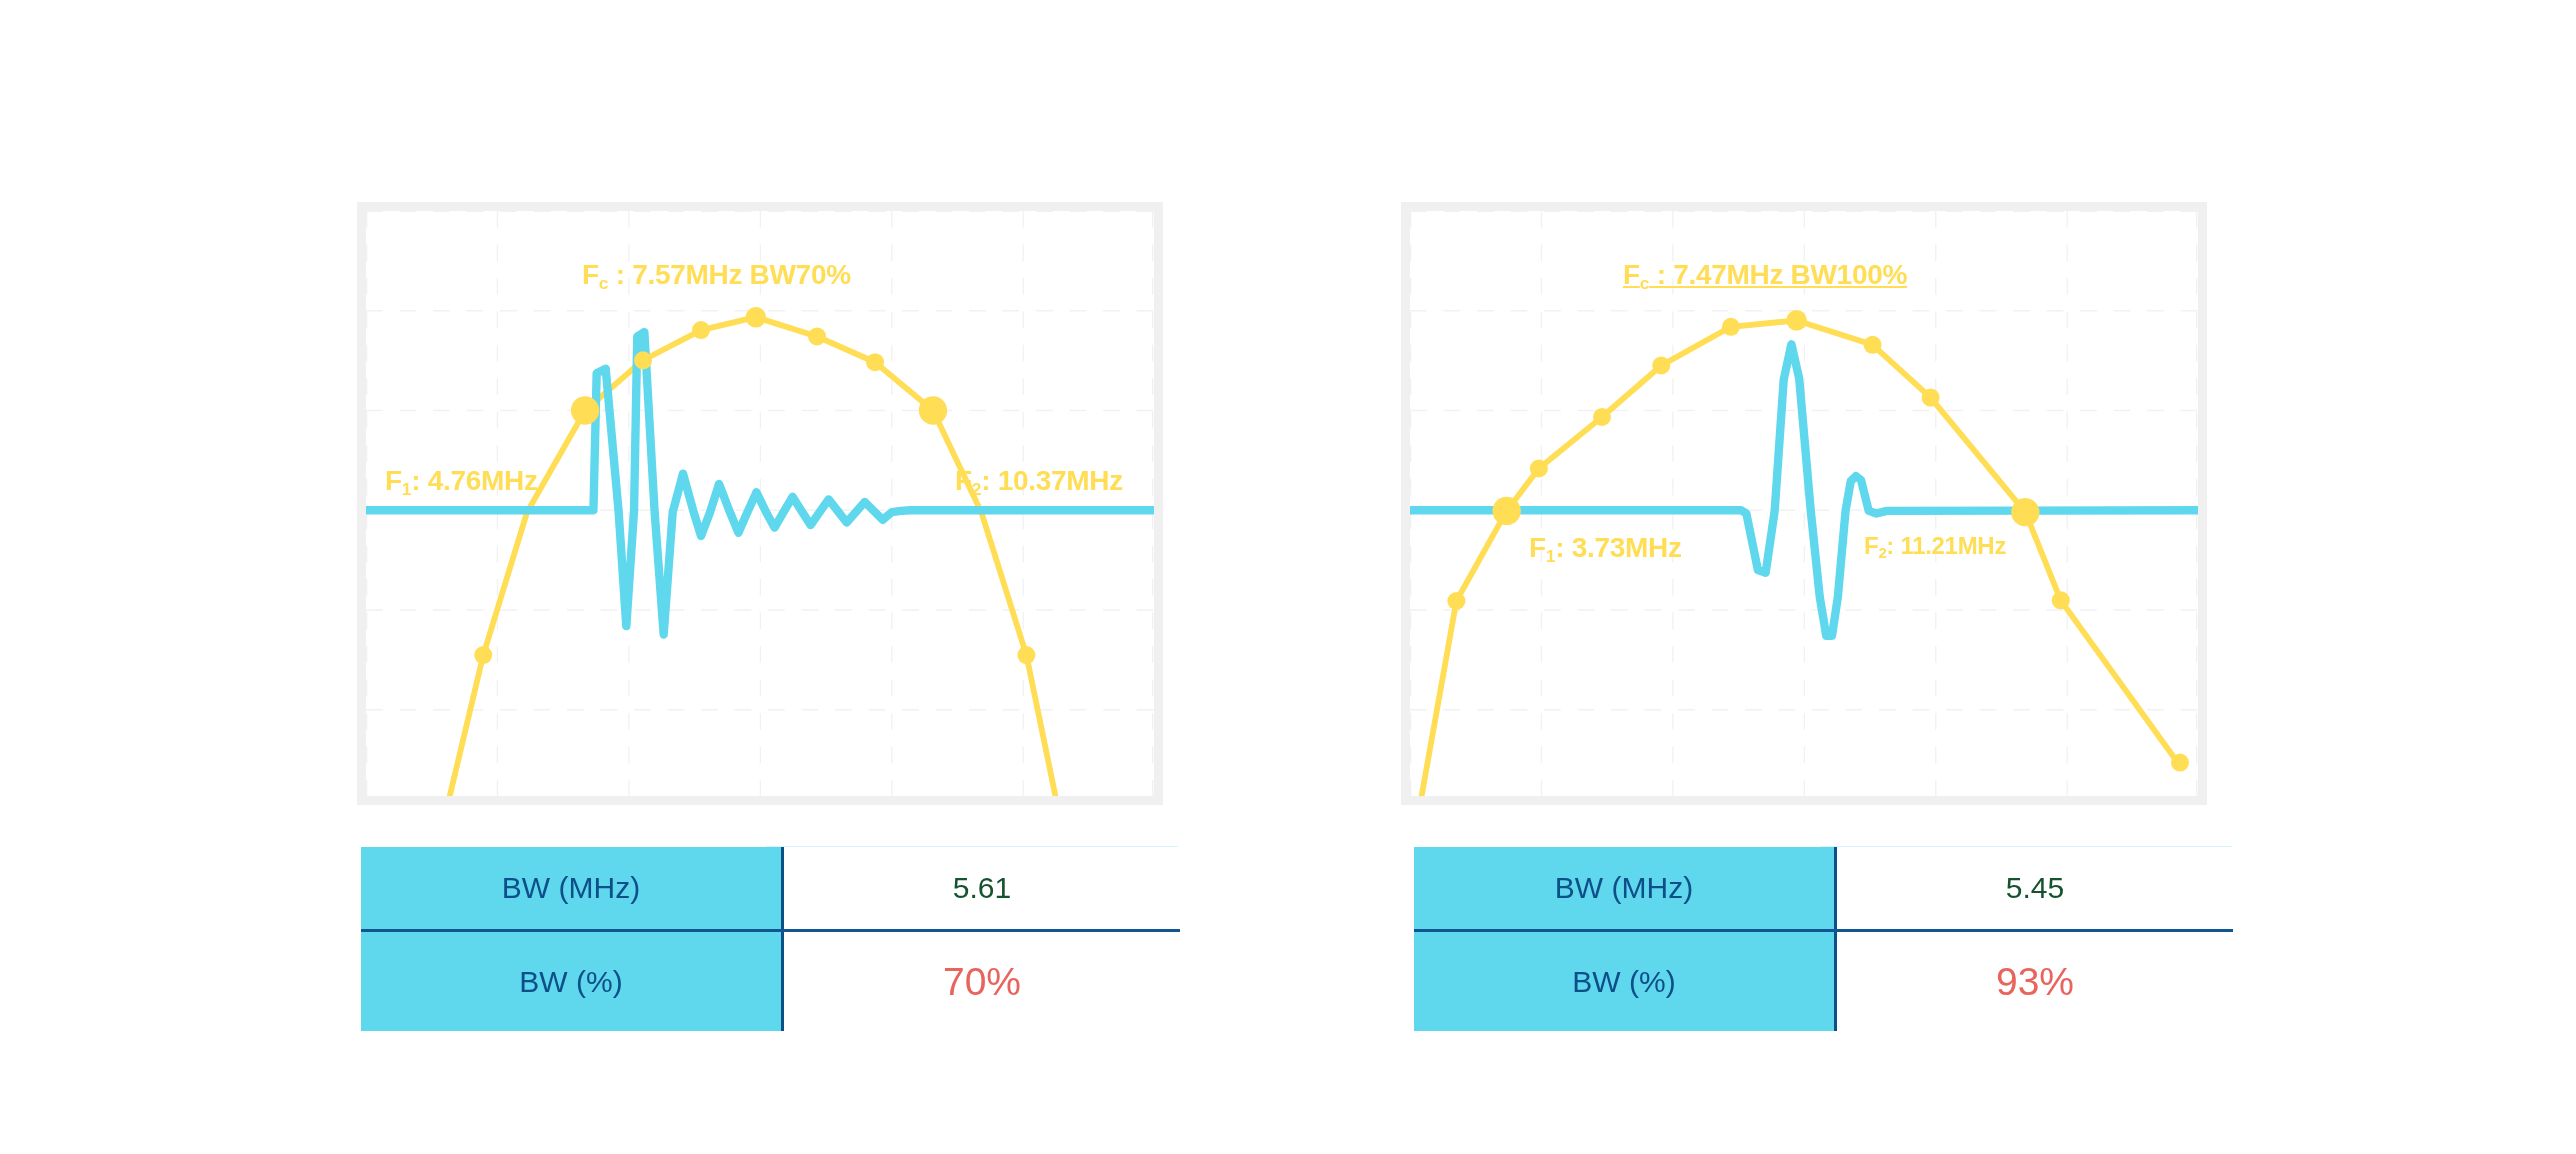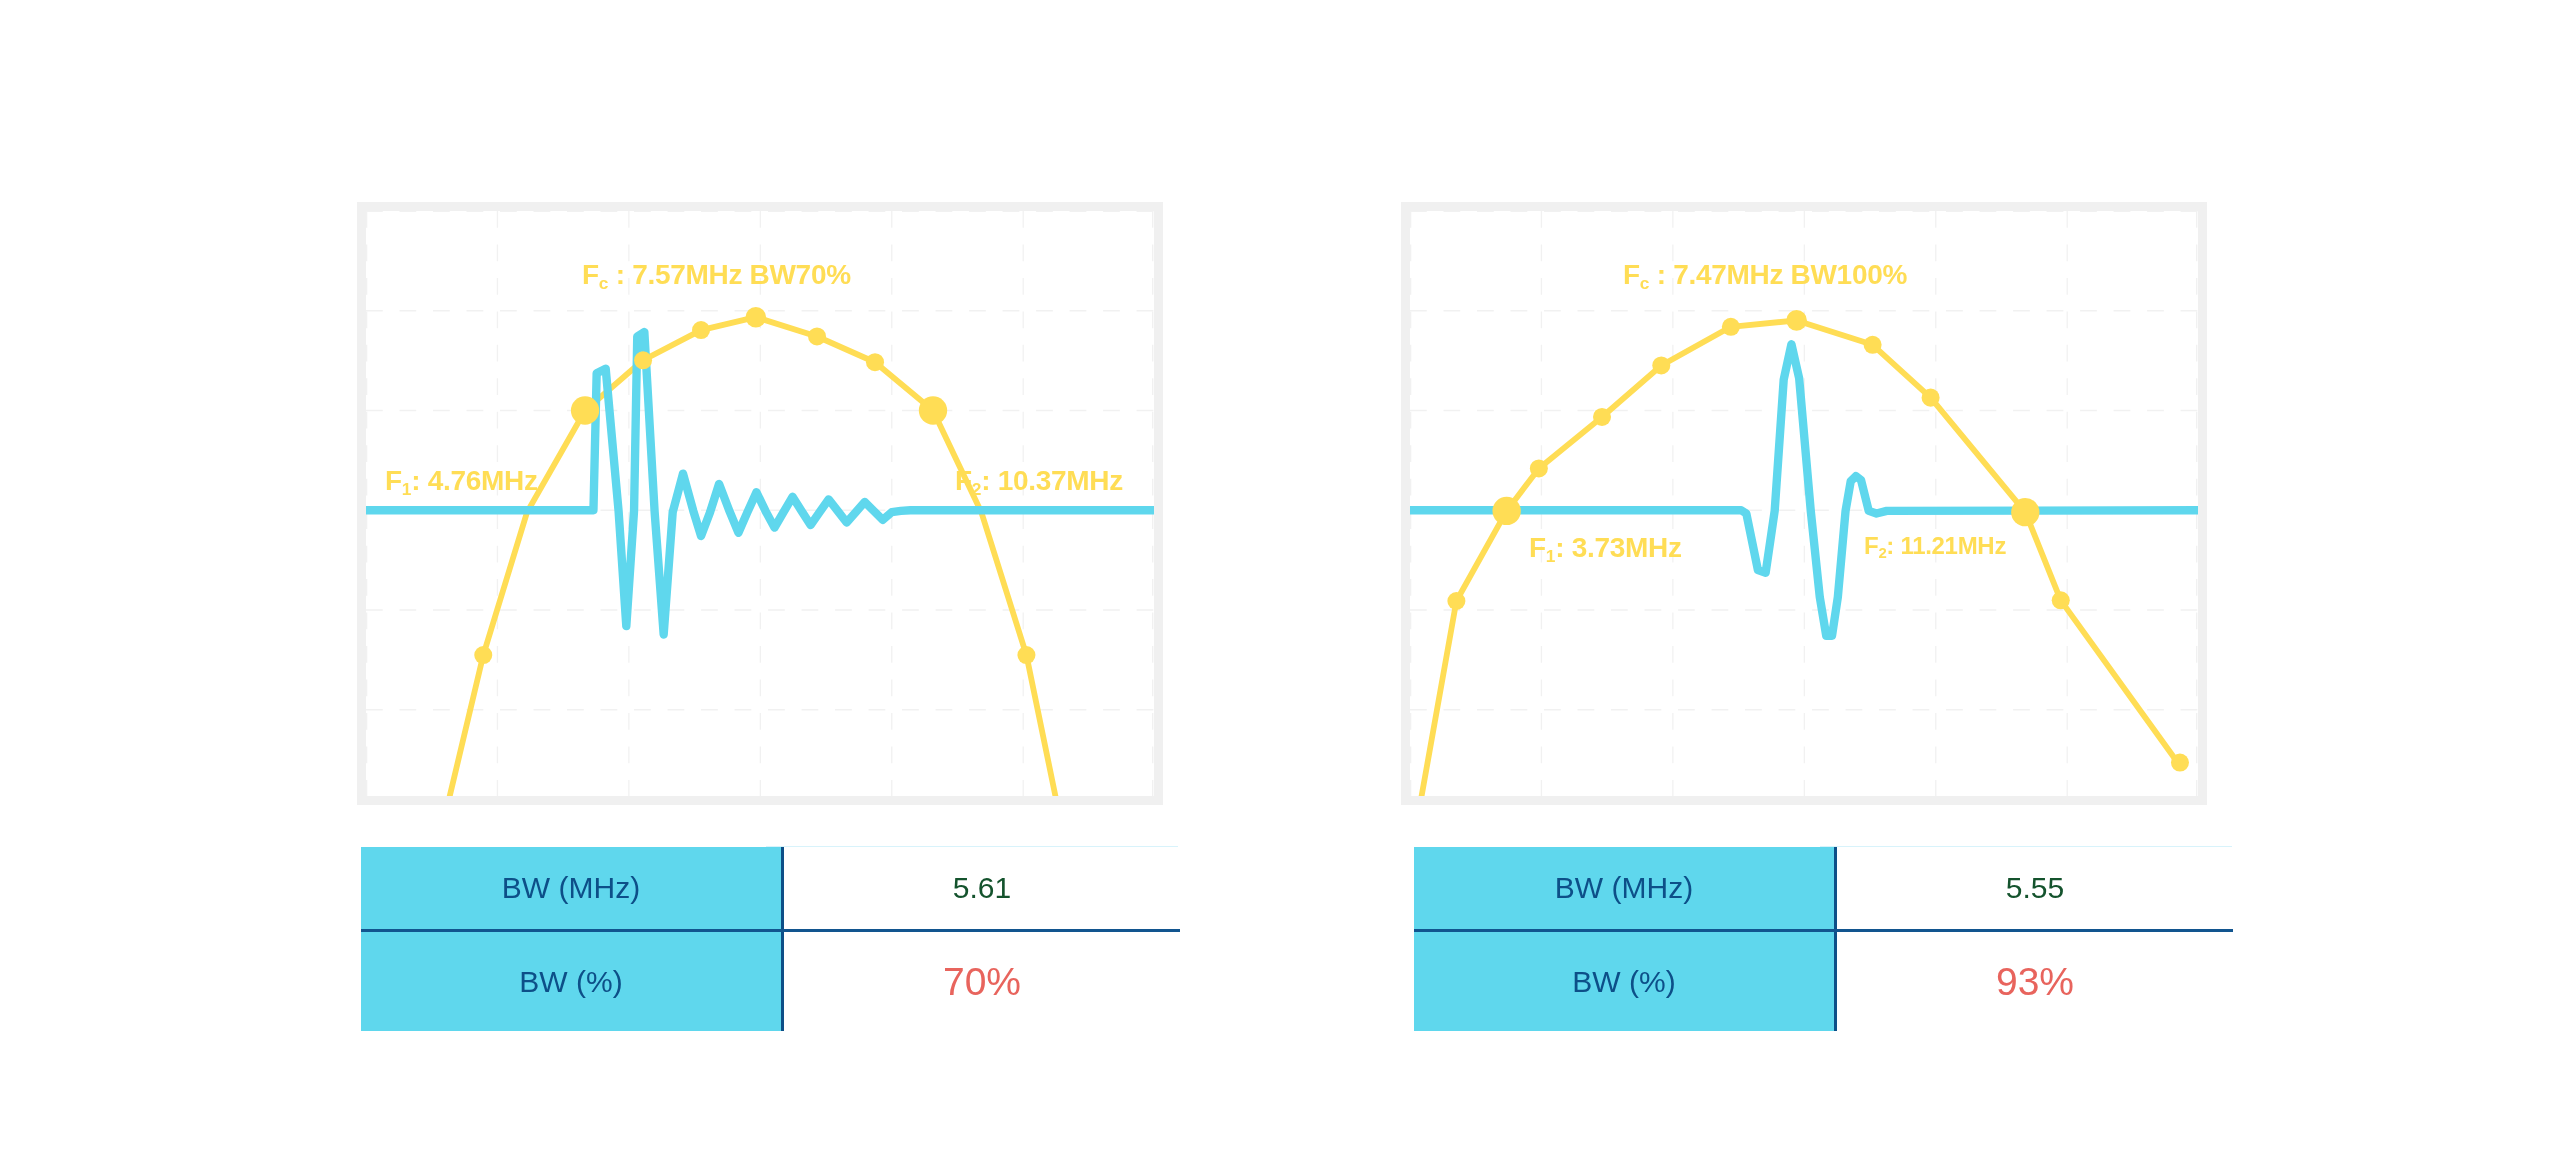--- a/index.html
+++ b/index.html
@@ -211,21 +211,21 @@
           <circle cx="498" cy="180" r="14"></circle>
           <circle cx="600" cy="170" r="16"></circle>
           <circle cx="718" cy="208" r="14"></circle>
           <circle cx="808" cy="290" r="14"></circle>
           <circle cx="955" cy="468" r="22"></circle>
           <circle cx="1010" cy="605" r="14"></circle>
           <circle cx="1195" cy="857" r="14"></circle>
         </g>
       </svg>
 
-      <div class="clabel" style="left:213px;top:48px;font-size:28px;">
+      <div class="clabel" style="left:213px;top:48px;font-size:28px;text-decoration:underline;">
         <span>F</span><sub>c</sub><span> : 7.47MHz BW100%</span>
       </div>
 
       <div class="clabel" style="left:119px;top:321px;font-size:28px;">
         <span>F</span><sub>1</sub><span>: 3.73MHz</span>
       </div>
 
       <div class="clabel" style="left:454px;top:321px;font-size:24px;">
         <span>F</span><sub>2</sub><span>: 11.21MHz</span>
       </div>
@@ -244,21 +244,21 @@
       <td class="val-cell val-pct">70%</td>
     </tr>
   </tbody>
     </table>
 
   <div class="toprule" style="left:1820px;top:846px;width:412px;"></div>
   <table class="bwtable" style="left:1414px;top:847px;width:819px;height:184px;">
     <tbody>
         <tr class="row-top">
       <td class="th-cell" style="width:404px;">BW (MHz)</td>
-      <td class="val-cell">5.55</td>
+      <td class="val-cell">5.45</td>
     </tr>
     <tr>
       <td class="th-cell">BW (%)</td>
       <td class="val-cell val-pct">93%</td>
     </tr>
   </tbody>
     </table>
 
 </div>
 

